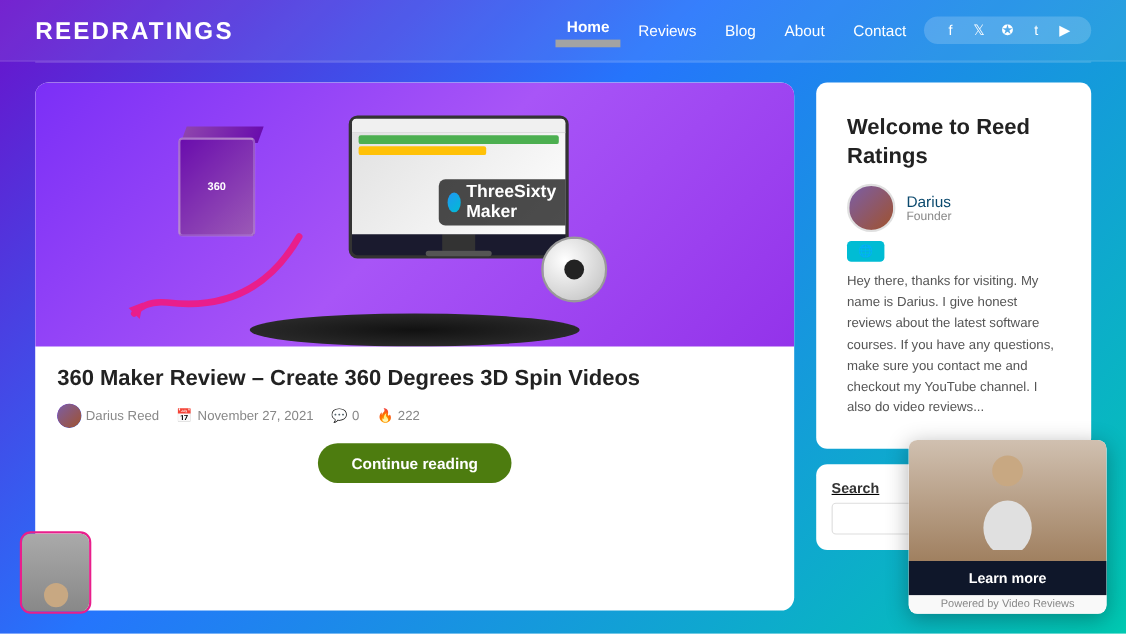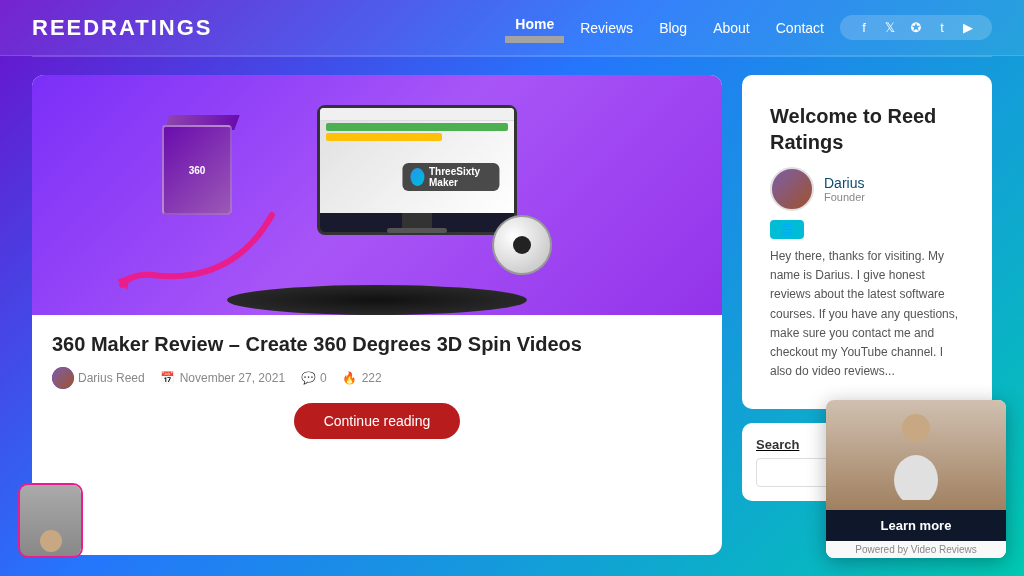--- a/index.html
+++ b/index.html
@@ -251,27 +251,27 @@
     }
     .author-avatar-inner {
       width: 100%;
       height: 100%;
       background: linear-gradient(135deg, #7b5ea7, #a0522d);
       border-radius: 50%;
     }
     .continue-btn {
       display: block;
       margin: 0 auto;
-      background: #b91c1c;
+      background: #4d7c0f;
       color: #fff;
       border: none;
       border-radius: 25px;
       padding: 10px 30px;
       font-size: 14px;
-      font-weight: 400;
+      font-weight: 700;
       cursor: pointer;
       text-align: left;
       width: fit-content;
     }
 
     
     .sidebar {
       width: 250px;
       display: flex;
       flex-direction: column;
@@ -462,21 +462,21 @@
       gap: 5px;
     }
     .ts-logo-icon {
       width: 18px;
       height: 18px;
       background: linear-gradient(135deg, #2196f3, #00bcd4);
       border-radius: 50%;
     }
     .ts-logo-text {
       color: #fff;
-      font-size: 10px;
+      font-size: 16px;
       font-weight: 700;
     }
   </style>
 </head>
 <body>
 
 <div class="header">
   <div class="logo">ReedRatings</div>
   <nav class="nav">
     <a href="#" class="active">Home</a>

